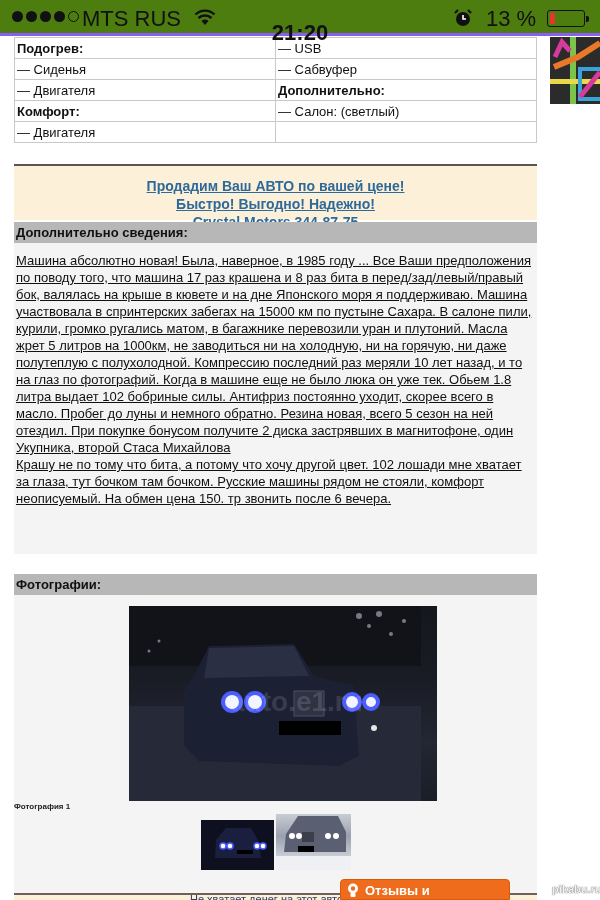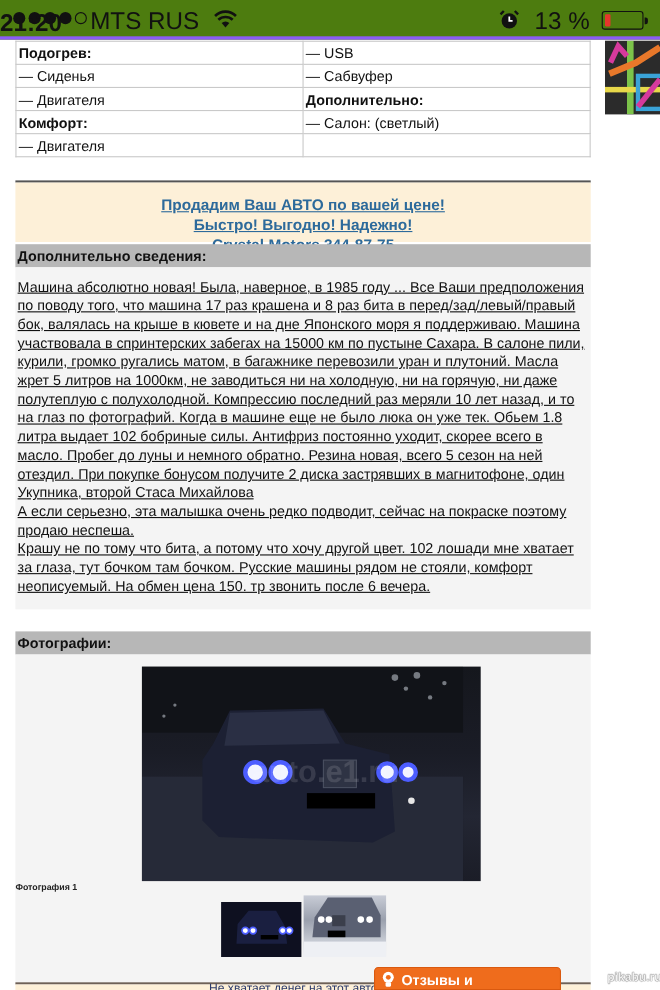--- a/index.html
+++ b/index.html
@@ -6,21 +6,21 @@
     html, body { width: 600px; height: 900px; overflow: hidden; background: #ffffff; }
     body { font-family: "Liberation Sans", "DejaVu Sans", sans-serif; color: #111; position: relative; }
 
     
     .statusbar { position: absolute; left: 0; top: 0; width: 600px; height: 36px; background: #4d7c0f; border-bottom: 3px solid #8b5cf6; z-index: 5; }
     .sb-signal { position: absolute; left: 12px; top: 11px; display: flex; gap: 3px; align-items: center; }
     .dot { width: 11px; height: 11px; border-radius: 50%; background: #111; }
     .dot.empty { background: transparent; border: 1.3px solid #111; }
     .sb-carrier { position: absolute; left: 82px; top: 6px; font-size: 22px; color: #111; }
     .sb-wifi { position: absolute; left: 194px; top: 8px; width: 22px; height: 18px; }
-    .sb-time { position: absolute; left: 0; width: 600px; top: 8px; font-size: 22px; font-weight: bold; color: #111; pointer-events: none; }
+    .sb-time { position: absolute; left: 0; width: 600px; text-align: center; top: 20px; font-size: 22px; font-weight: bold; color: #111; pointer-events: none; }
     .sb-time span { pointer-events: auto; }
     .sb-alarm { position: absolute; left: 454px; top: 9px; width: 18px; height: 18px; }
     .sb-battery-pct { position: absolute; left: 486px; top: 6px; font-size: 22px; color: #111; }
     .sb-battery { position: absolute; left: 547px; top: 10px; width: 38px; height: 17px; border: 1.3px solid #111; border-radius: 3px; }
     .sb-battery .fill { position: absolute; left: 2px; top: 2px; width: 5px; height: 11px; background: #e5362c; border-radius: 1px; }
     .sb-battery .nub { position: absolute; right: -5px; top: 5px; width: 3px; height: 6px; background: #111; border-radius: 0 2px 2px 0; }
 
     
     .deco-logo { position: absolute; left: 550px; top: 37px; width: 50px; height: 67px; background: #2b2b2b; overflow: hidden; }
 
@@ -126,21 +126,20 @@
 <div class="promo">
   <a>Продадим Ваш АВТО по вашей цене!</a>
   <a>Быстро! Выгодно! Надежно!</a>
   <a>Crystal Motors 344-87-75</a>
 </div>
 
 <div class="section-head" style="top:222px;">Дополнительно сведения:</div>
 <div class="section-body" style="top:243px; height:311px;text-decoration:underline;">
   <div class="desc-text">
     <p>Машина абсолютно новая! Была, наверное, в 1985 году ... Все Ваши предположения по поводу того, что машина 17 раз крашена и 8 раз бита в перед/зад/левый/правый бок, валялась на крыше в кювете и на дне Японского моря я поддерживаю. Машина участвовала в спринтерских забегах на 15000 км по пустыне Сахара. В салоне пили, курили, громко ругались матом, в багажнике перевозили уран и плутоний. Масла жрет 5 литров на 1000км, не заводиться ни на холодную, ни на горячую, ни даже полутеплую с полухолодной. Компрессию последний раз меряли 10 лет назад, и то на глаз по фотографий. Когда в машине еще не было люка он уже тек. Обьем 1.8 литра выдает 102 бобриные силы. Антифриз постоянно уходит, скорее всего в масло. Пробег до луны и немного обратно. Резина новая, всего 5 сезон на ней отездил. При покупке бонусом получите 2 диска застрявших в магнитофоне, один Укупника, второй Стаса Михайлова</p>
-    <p>А если серьезно, эта малышка очень редко подводит, сейчас на покраске поэтому продаю неспеша.</p>
     <p>Крашу не по тому что бита, а потому что хочу другой цвет. 102 лошади мне хватает за глаза, тут бочком там бочком. Русские машины рядом не стояли, комфорт неописуемый. На обмен цена 150. тр звонить после 6 вечера.</p>
   </div>
 </div>
 
 <div class="section-head" style="top:574px;">Фотографии:</div>
 <div class="section-body" style="top:595px; height:298px;"></div>
 
 <div class="photo-main">
   <svg width="292" height="195" viewBox="0 0 292 195">
     <rect x="0" y="0" width="292" height="60" fill="#111318"></rect>

